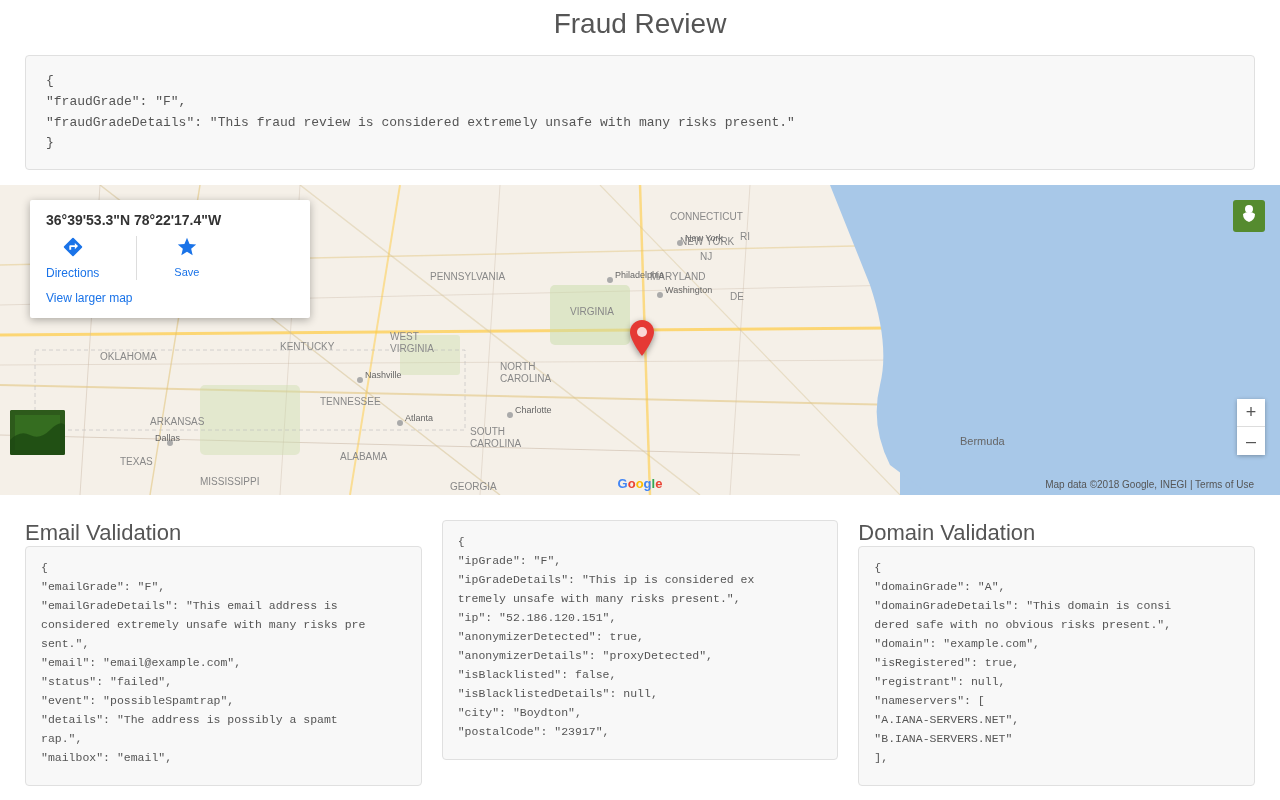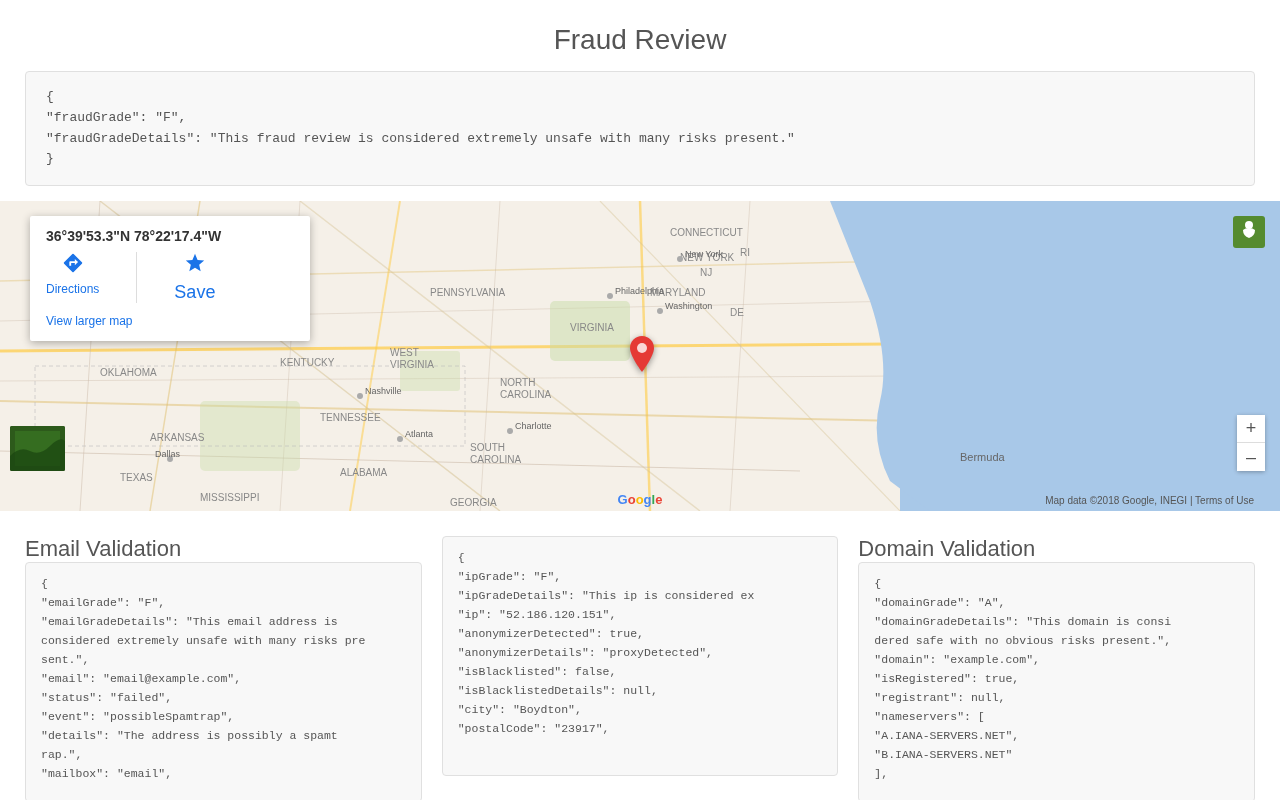--- a/index.html
+++ b/index.html
@@ -7,21 +7,21 @@
       font-family: Arial, sans-serif;
       background: #fff;
       color: #333;
     }
 
     .page-title {
       text-align: center;
       font-size: 28px;
       font-weight: 300;
       color: #555;
-      padding: 24px 0 15px 0;
+      padding: 8px 0 15px 0;
     }
 
     .fraud-json-box {
       margin: 0 25px 15px 25px;
       background: #f8f8f8;
       border: 1px solid #e0e0e0;
       border-radius: 4px;
       padding: 15px 20px;
       font-family: 'Courier New', monospace;
       font-size: 13px;
@@ -304,21 +304,21 @@
         <span class="icon directions-icon"><svg width="22" height="22" viewBox="0 0 24 24" fill="#1a73e8">
               <path d="M21.71 11.29l-9-9a1 1 0 00-1.42 0l-9 9a1 1 0 000 1.42l9 9a1 1 0 001.42 0l9-9a1 1 0 000-1.42zM14 14.5V12h-4v3H8v-4a1 1 0 011-1h5V7.5l3.5 3.5-3.5 3.5z"></path>
             </svg></span>
         <span style="color:#1a73e8; font-size:12px;">Directions</span>
       </a>
       <div class="map-popup-divider"></div>
       <a class="map-popup-action">
         <span class="icon save-icon"><svg width="22" height="22" viewBox="0 0 24 24" fill="#1a73e8">
               <path d="M12 17.27L18.18 21l-1.64-7.03L22 9.24l-7.19-.61L12 2 9.19 8.63 2 9.24l5.46 4.73L5.82 21z"></path>
             </svg></span>
-        <span style="color:#1a73e8; font-size:18px;">Save</span>
+        <span style="color:#1a73e8; font-size:11px;">Save</span>
       </a>
     </div>
     <a class="view-larger-map">View larger map</a>
   </div>
 
   
   <div class="map-pin" style="left: 630px; top: 135px;">
     <svg width="24" height="36" viewBox="0 0 24 36">
       <path d="M12 0C5.4 0 0 5.4 0 12c0 8.4 12 24 12 24s12-15.6 12-24c0-6.6-5.4-12-12-12z" fill="#e53935"></path>
       <circle cx="12" cy="12" r="5" fill="white" opacity="0.8"></circle>
@@ -374,20 +374,21 @@
       <div>rap.",</div>
       <div>    "mailbox": "email",</div>
     </div>
   </div>
 
   <div class="validation-column">
     <div class="validation-json-box">
       <div>{</div>
       <div>    "ipGrade": "F",</div>
       <div>    "ipGradeDetails": "This ip is considered ex</div>
+      <div>tremely unsafe with many risks present.",</div>
       <div>    "ip": "52.186.120.151",</div>
       <div>    "anonymizerDetected": true,</div>
       <div>    "anonymizerDetails": "proxyDetected",</div>
       <div>    "isBlacklisted": false,</div>
       <div>    "isBlacklistedDetails": null,</div>
       <div>    "city": "Boydton",</div>
       <div>    "postalCode": "23917",</div>
     </div>
   </div>
 

